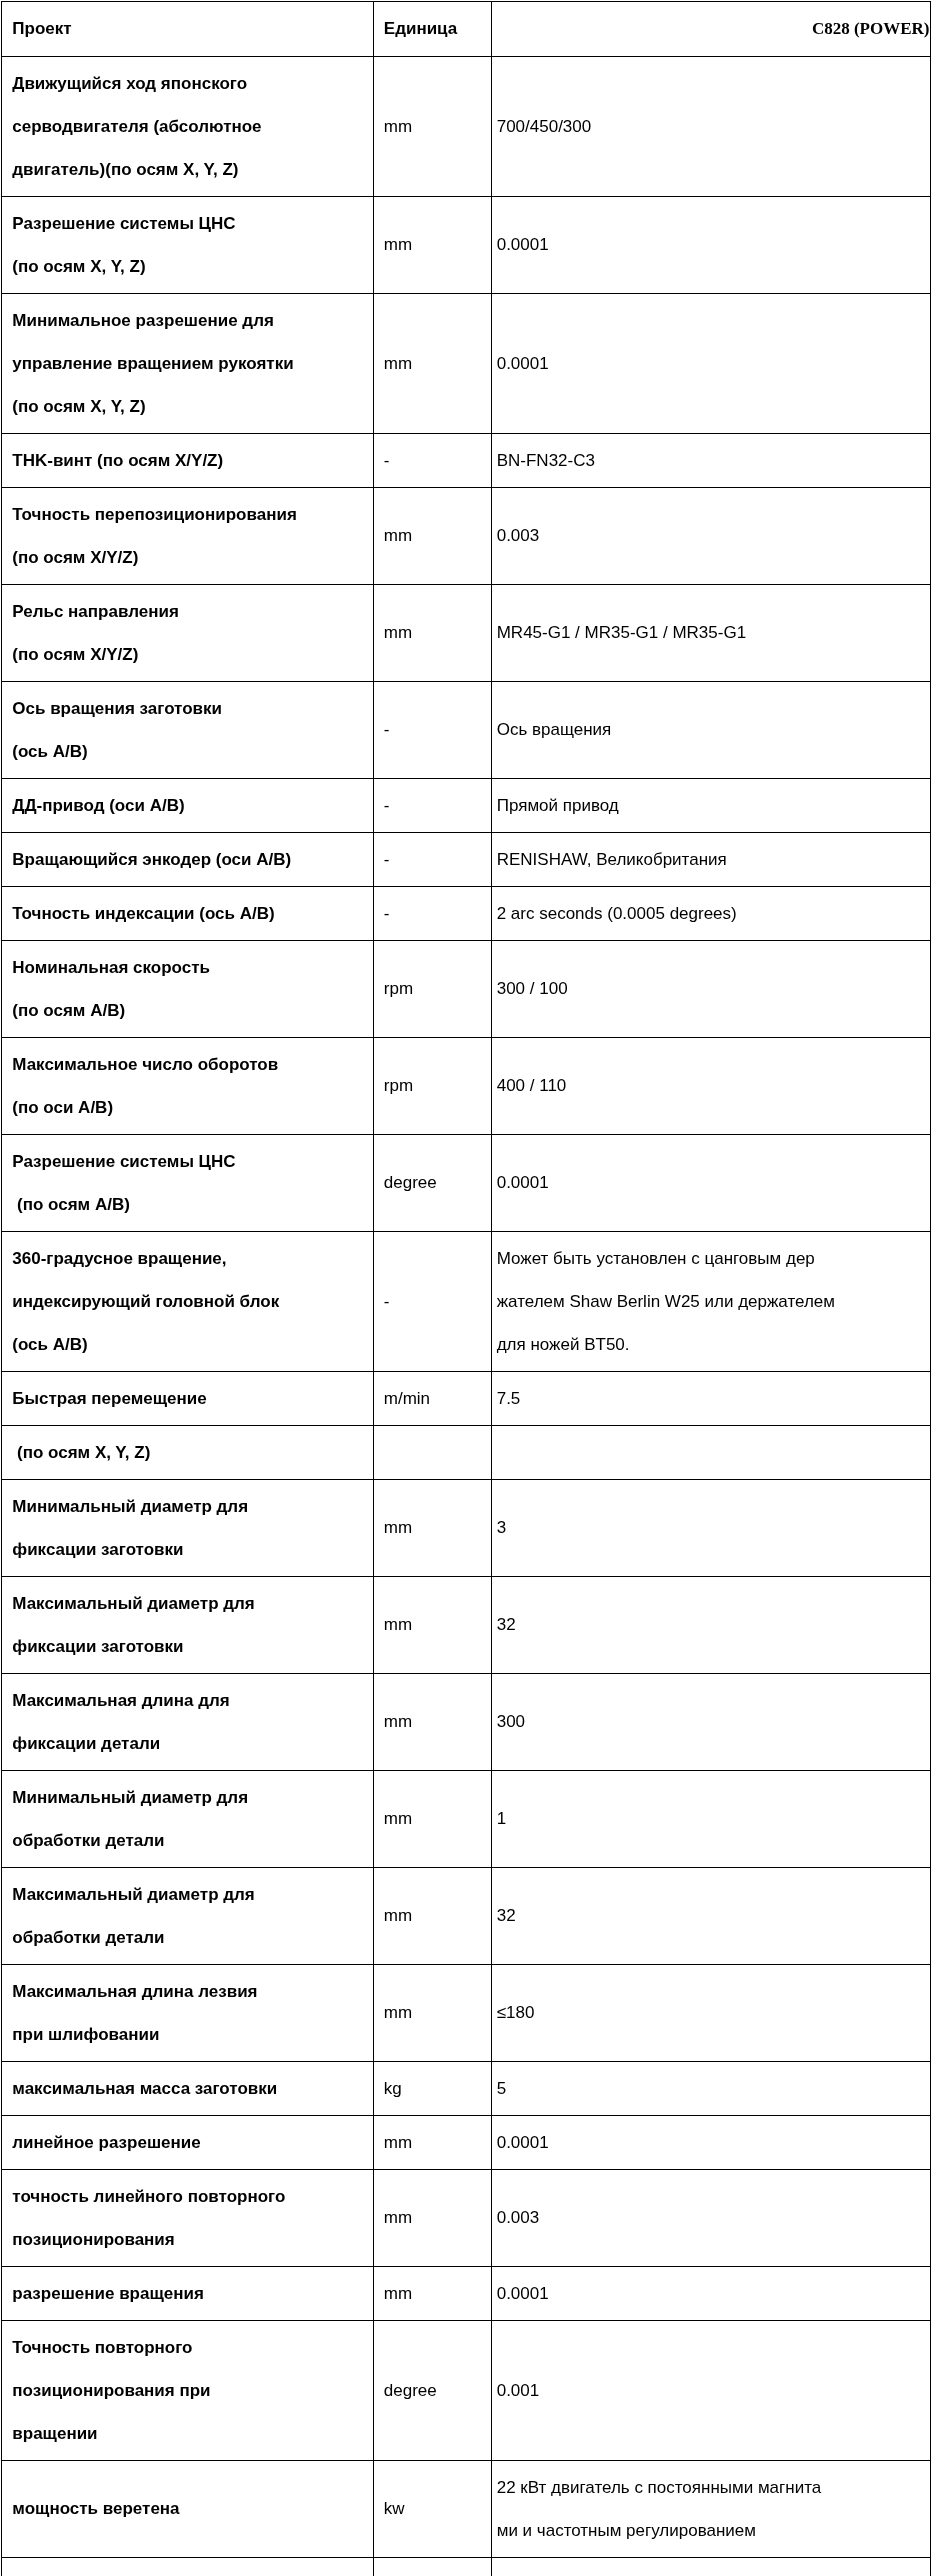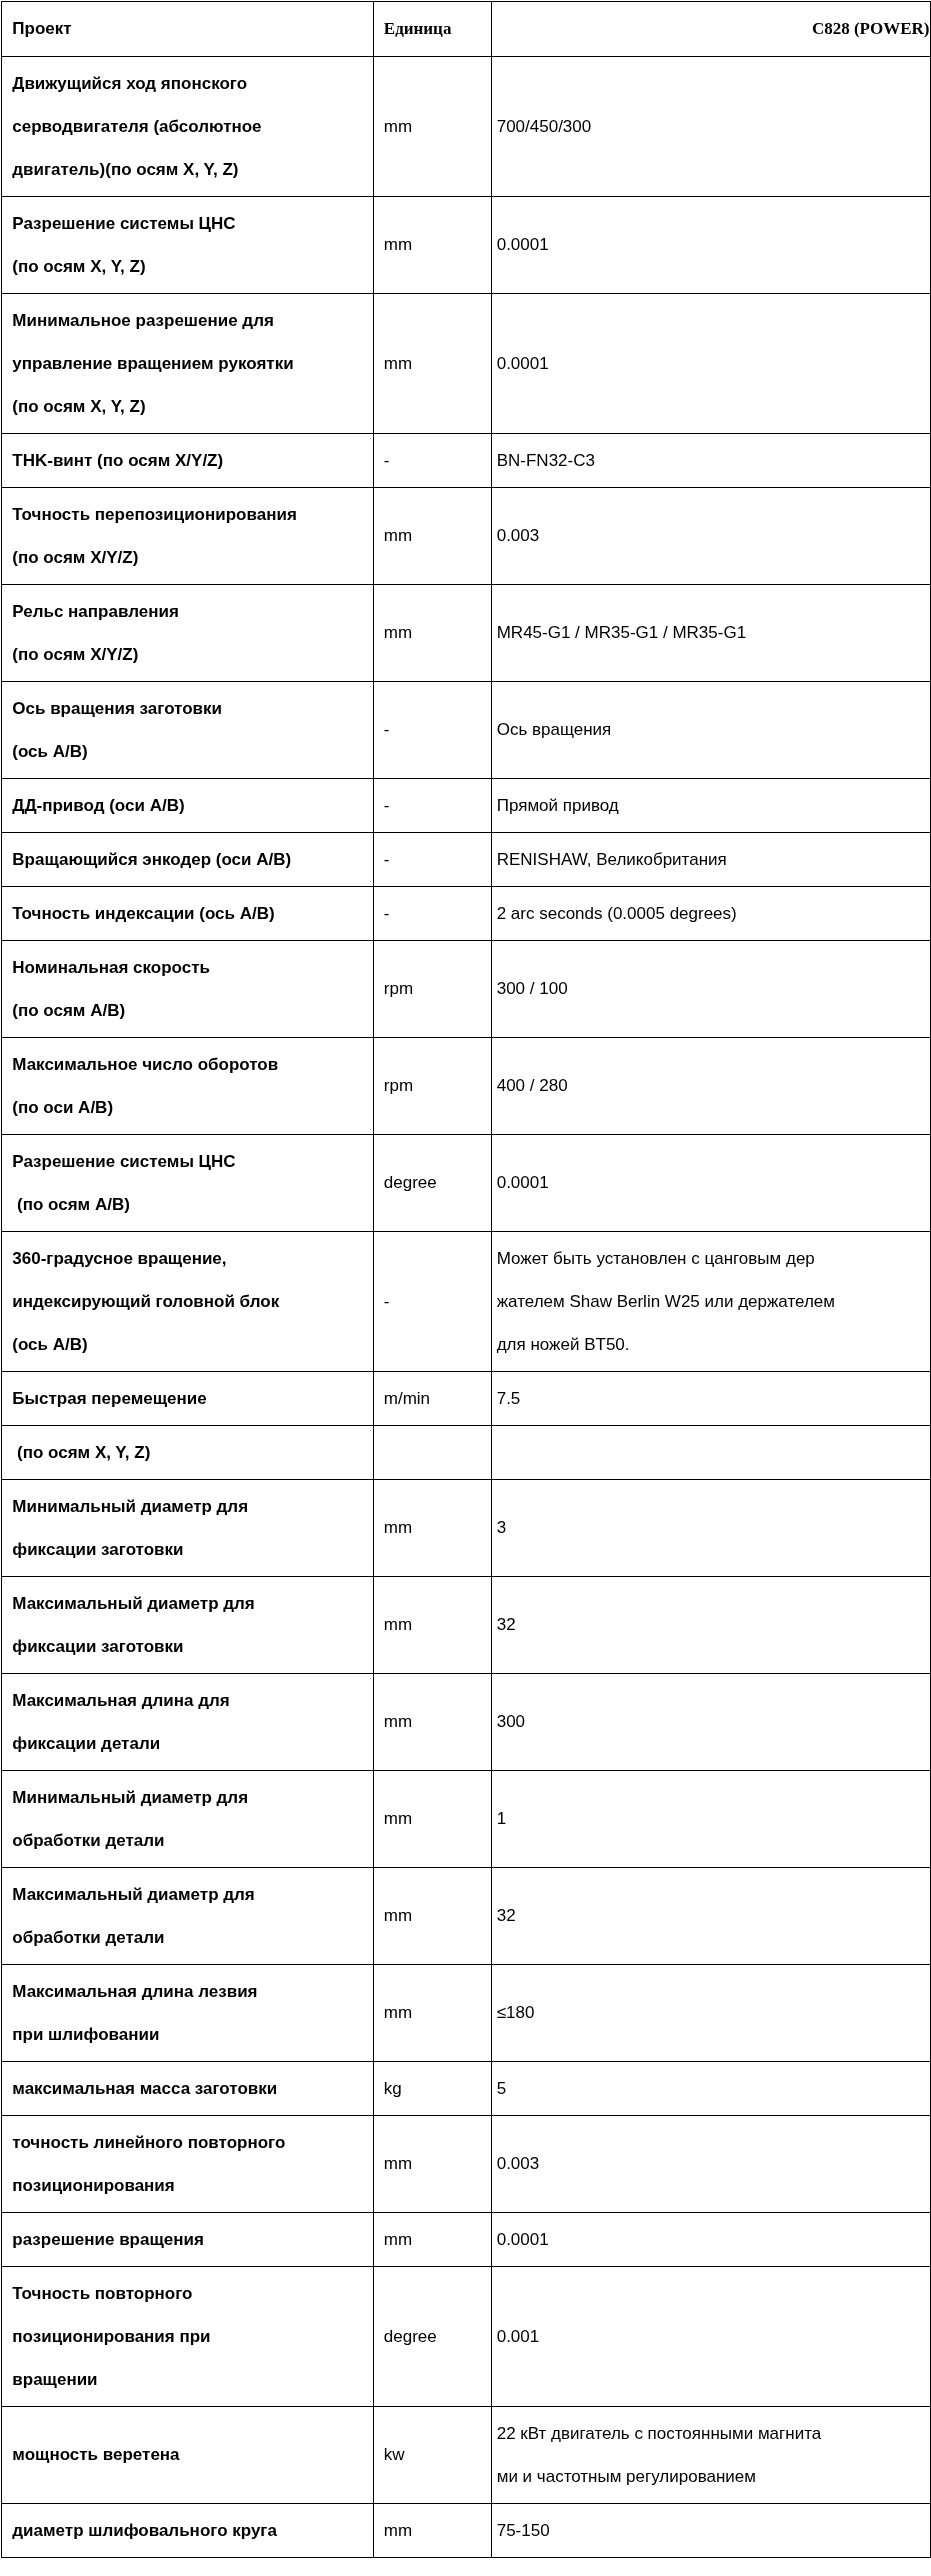--- a/index.html
+++ b/index.html
@@ -58,21 +58,21 @@
       display: block;
       line-height: 43px;
       white-space: pre;
     }
     .header-row td { height: 55px; }
     .header-param, .header-unit {
       font-weight: bold;
       font-size: 17px;
     }
     .header-param { padding-left: 10.8px !important; }
-    .header-unit { padding-left: 10.3px !important; font-family: Liberation Serif, serif; }
+    .header-unit { padding-left: 10.3px !important; }
     .header-model {
       font-family: "Liberation Serif", serif;
       font-weight: bold;
       font-size: 17px;
       padding-left: 8.8px !important;
       text-align: right;
     }
     .h1 { height: 54px; }
     .h2 { height: 97px; }
     .h3 { height: 140px; }
@@ -224,21 +224,21 @@
       </tr>
       <tr class="h2">
         <td class="cell-param h2">
           <span class="line">Максимальное число оборотов</span>
           <span class="line">(по оси A/B)</span>
         </td>
         <td class="cell-unit">
           <span class="line">rpm</span>
         </td>
         <td class="cell-value">
-          <span class="line">400 / 280</span>
+          <span class="line">400 / 110</span>
         </td>
       </tr>
       <tr class="h2">
         <td class="cell-param h2">
           <span class="line">Разрешение системы ЦНС</span>
           <span class="line"> (по осям A/B)</span>
         </td>
         <td class="cell-unit">
           <span class="line">degree</span>
         </td>
@@ -359,20 +359,31 @@
         <td class="cell-param h1">
           <span class="line">максимальная масса заготовки</span>
         </td>
         <td class="cell-unit">
           <span class="line">kg</span>
         </td>
         <td class="cell-value">
           <span class="line">5</span>
         </td>
       </tr>
+      <tr class="h1">
+        <td class="cell-param h1">
+          <span class="line">линейное разрешение</span>
+        </td>
+        <td class="cell-unit">
+          <span class="line">mm</span>
+        </td>
+        <td class="cell-value">
+          <span class="line">0.0001</span>
+        </td>
+      </tr>
       <tr class="h2">
         <td class="cell-param h2">
           <span class="line">точность линейного повторного</span>
           <span class="line">позиционирования</span>
         </td>
         <td class="cell-unit">
           <span class="line">mm</span>
         </td>
         <td class="cell-value">
           <span class="line">0.003</span>

